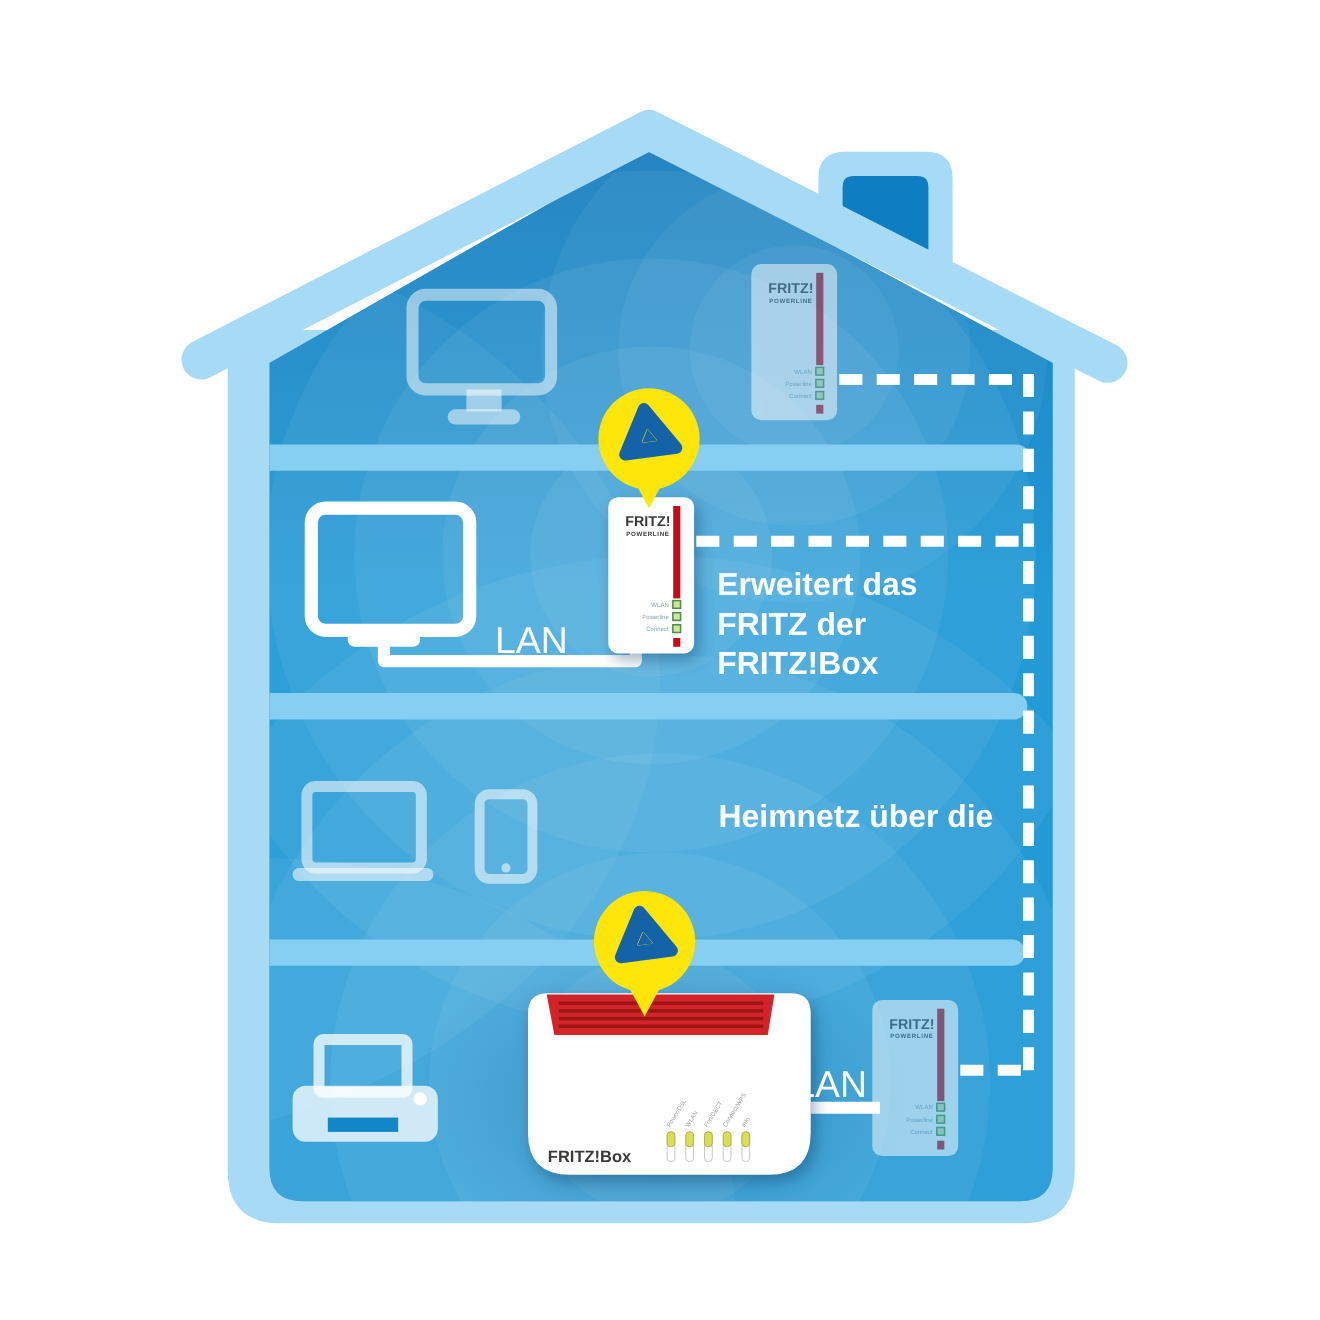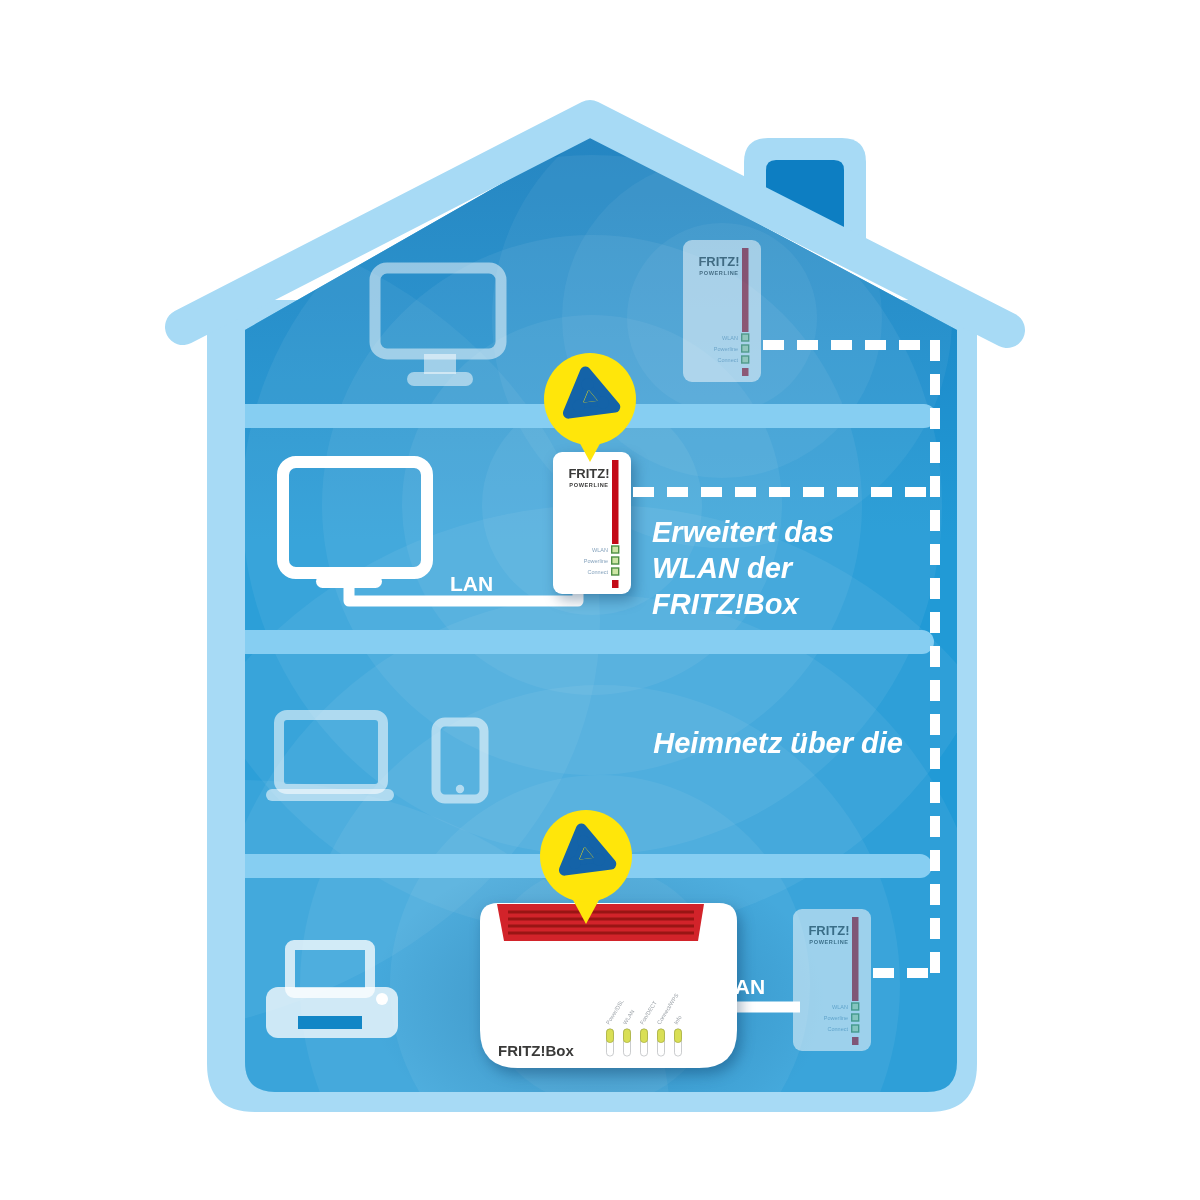--- a/index.html
+++ b/index.html
@@ -1,22 +1,22 @@
 <!DOCTYPE html>
 <html><head>
 <meta charset="utf-8">
 <style>
   html,body{margin:0;padding:0;background:#ffffff;}
   #stage{position:relative;width:1200px;height:1200px;background:#ffffff;overflow:hidden;
          font-family:"Liberation Sans",sans-serif;}
   #stage svg{position:absolute;left:0;top:0;}
-  .note{position:absolute;color:#fff;font-weight:700;font-size:29px;line-height:36px;font-style:italic;}
+  .note{position:absolute;color:#fff;font-weight:700;font-size:29px;line-height:36px;}
   #extender-note{left:652px;top:514px;text-align:left;}
   #powerline-note{right:297px;top:724px;text-align:left;line-height:38px;}
-  .lan{position:absolute;color:#fff;font-weight:700;font-size:21px;line-height:27px;}
+  .lan{position:absolute;color:#fff;font-weight:400;font-size:34px;line-height:27px;}
   #lan-upper{left:450px;top:570px;}
   #lan-lower{left:722px;top:973px;}
   .brand{font:700 13px "Liberation Sans",sans-serif;fill:#3a3a39;}
   .model{font:700 5.6px "Liberation Sans",sans-serif;fill:#3a3a39;letter-spacing:.6px;text-transform:uppercase;}
   .ledlbl{font:400 5.5px "Liberation Sans",sans-serif;fill:#86a3bd;}
   .rledlbl{font:400 5.6px "Liberation Sans",sans-serif;fill:#9aa0a6;}
   .boxbrand{font:700 15px "Liberation Sans",sans-serif;fill:#3a3a39;}
   .card-shadow{filter:drop-shadow(4px 6px 7px rgba(0,40,80,.35));}
   .ghost{opacity:.5;}
 </style>
@@ -173,21 +173,21 @@
   </g>
   <g>
     <path d="M 566 887 L 606 887 L 586 924 Z" fill="#ffe60a"></path>
     <circle cx="586" cy="856" r="46" fill="#ffe60a"></circle>
     <use href="#mesh-glyph" transform="translate(586,855) scale(1.15)"></use>
   </g>
 </svg>
 
   <div class="note" id="extender-note">
     <div>Erweitert das</div>
-    <div>WLAN der</div>
+    <div>FRITZ der</div>
     <div>FRITZ!Box</div>
   </div>
   <div class="note" id="powerline-note">
     <div>Heimnetz über die</div>
   </div>
   <div class="lan" id="lan-upper">LAN</div>
   <div class="lan" id="lan-lower">LAN</div>
 </div>
 
 </body></html>

